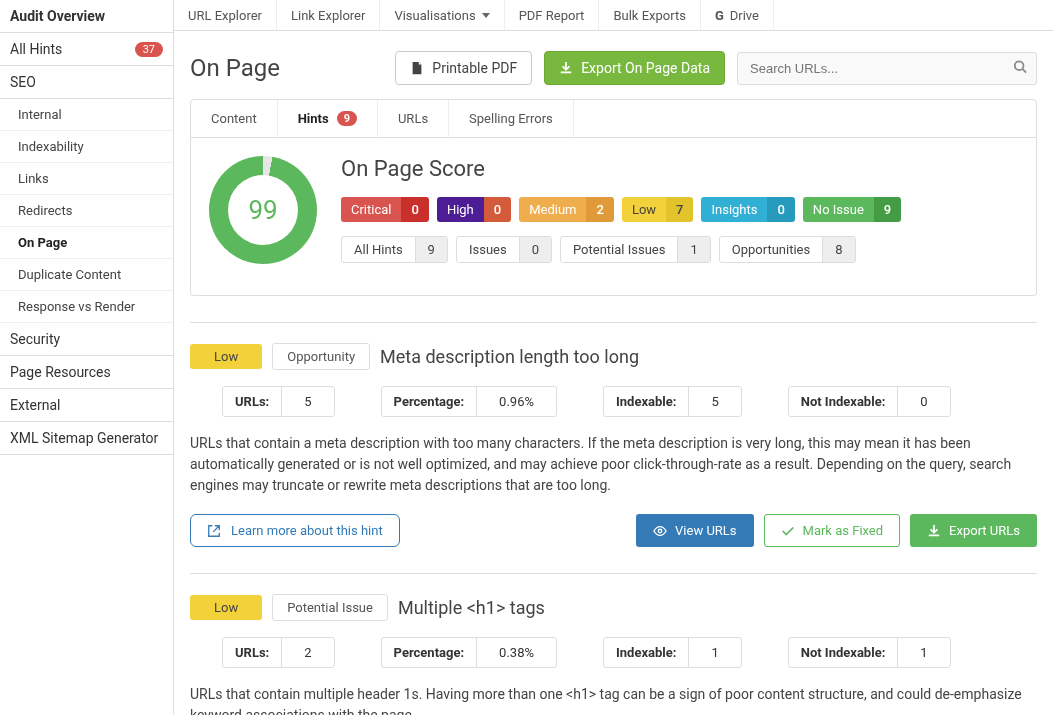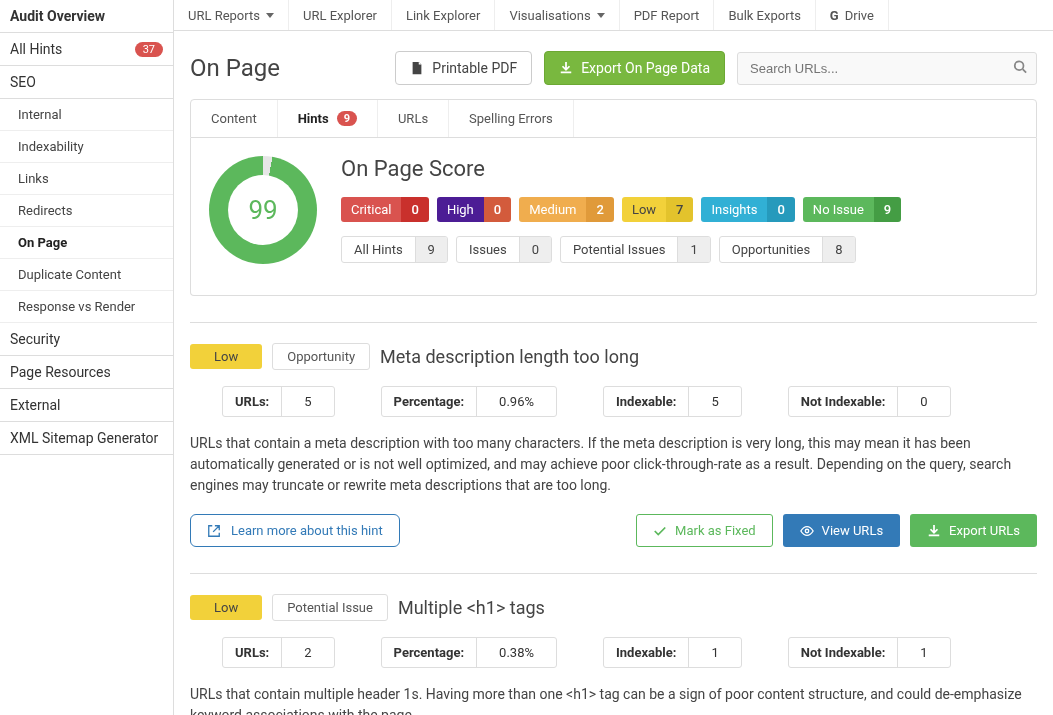--- a/index.html
+++ b/index.html
@@ -59,24 +59,20 @@
 .act-fixed { border-color:#5cb85c; color:#5cb85c; background:#fff; }
 .act-view { background:#337ab7; color:#fff; }
 .act-export { background:#5cb85c; color:#fff; }
 svg.ico { width:14px; height:14px; }
 </style>
 </head>
 <body>
 
 <div class="topnav" id="topnav">
     <div class="topnav-item">
-      <span>URL Reports</span> 
-      <span class="caret-down"></span>
-    </div>
-    <div class="topnav-item">
       <span>URL Explorer</span>
     </div>
     <div class="topnav-item">
       <span>Link Explorer</span>
     </div>
     <div class="topnav-item">
       <span>Visualisations</span> 
       <span class="caret-down"></span>
     </div>
     <div class="topnav-item">
@@ -250,33 +246,33 @@
           </div>
           <div class="hint-desc">URLs that contain a meta description with too many characters. If the meta description is very long, this may mean it has been automatically generated or is not well optimized, and may achieve poor click-through-rate as a result. Depending on the query, search engines may truncate or rewrite meta descriptions that are too long.</div>
           <div class="hint-actions">
             <div class="learn-btn">
               <svg class="ico" viewBox="0 0 16 16" fill="none" stroke="#337ab7" stroke-width="1.5">
                 <path d="M6 2H2v12h12v-4M9 2h5v5M14 2L7 9"></path>
               </svg>
               <span>Learn more about this hint</span>
             </div>
             <div style="margin-left:auto;display:flex;gap:10px;position:relative">
-              <div class="act-btn act-fixed">
-                <svg class="ico" viewBox="0 0 16 16" fill="none" stroke="#5cb85c" stroke-width="2">
-                  <path d="M2 8l4 4 8-8"></path>
-                </svg>
-                <span>Mark as Fixed</span>
-              </div>
               <div class="act-btn act-view">
                 <svg class="ico" viewBox="0 0 16 16" fill="none" stroke="#fff" stroke-width="1.5">
                   <path d="M1 8s3-5 7-5 7 5 7 5-3 5-7 5-7-5-7-5z"></path>
                   <circle cx="8" cy="8" r="2"></circle>
                 </svg>
                 <span>View URLs</span>
               </div>
+              <div class="act-btn act-fixed">
+                <svg class="ico" viewBox="0 0 16 16" fill="none" stroke="#5cb85c" stroke-width="2">
+                  <path d="M2 8l4 4 8-8"></path>
+                </svg>
+                <span>Mark as Fixed</span>
+              </div>
               <div class="act-btn act-export">
                 <svg class="ico" viewBox="0 0 16 16" fill="none" stroke="#fff" stroke-width="2">
                   <path d="M8 1v8M4 6l4 4 4-4M2 13h12"></path>
                 </svg>
                 <span>Export URLs</span>
               </div>
             </div>
           </div>
         </div>
         <div class="hint-card">

